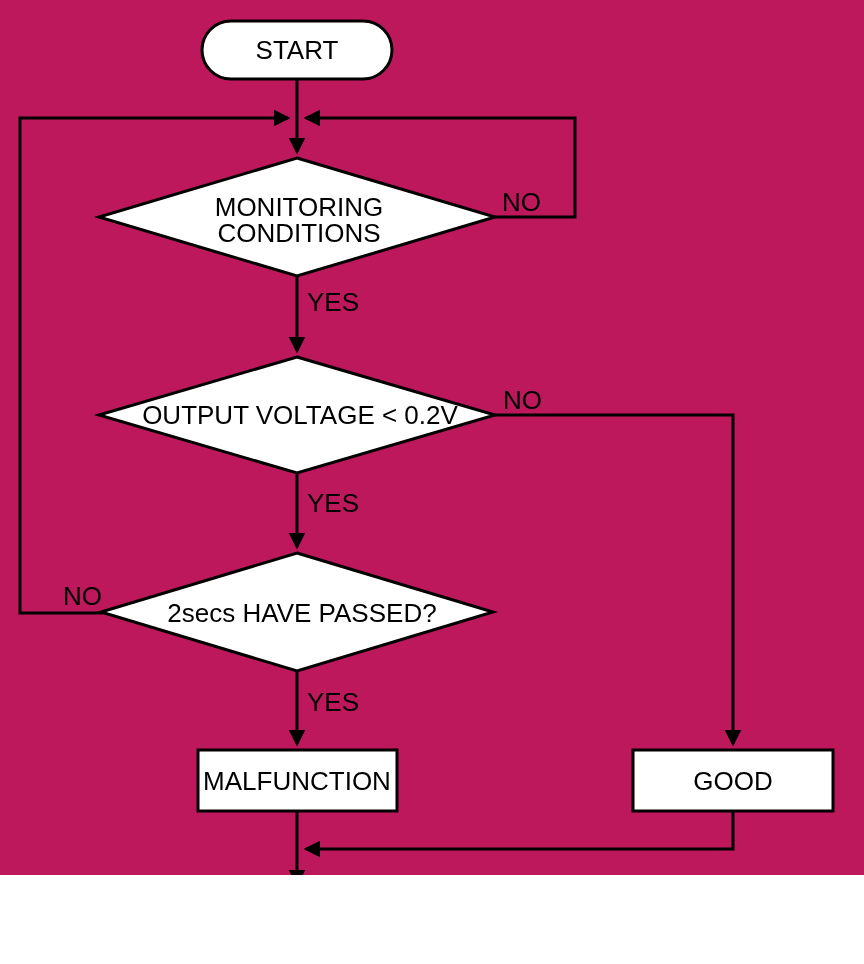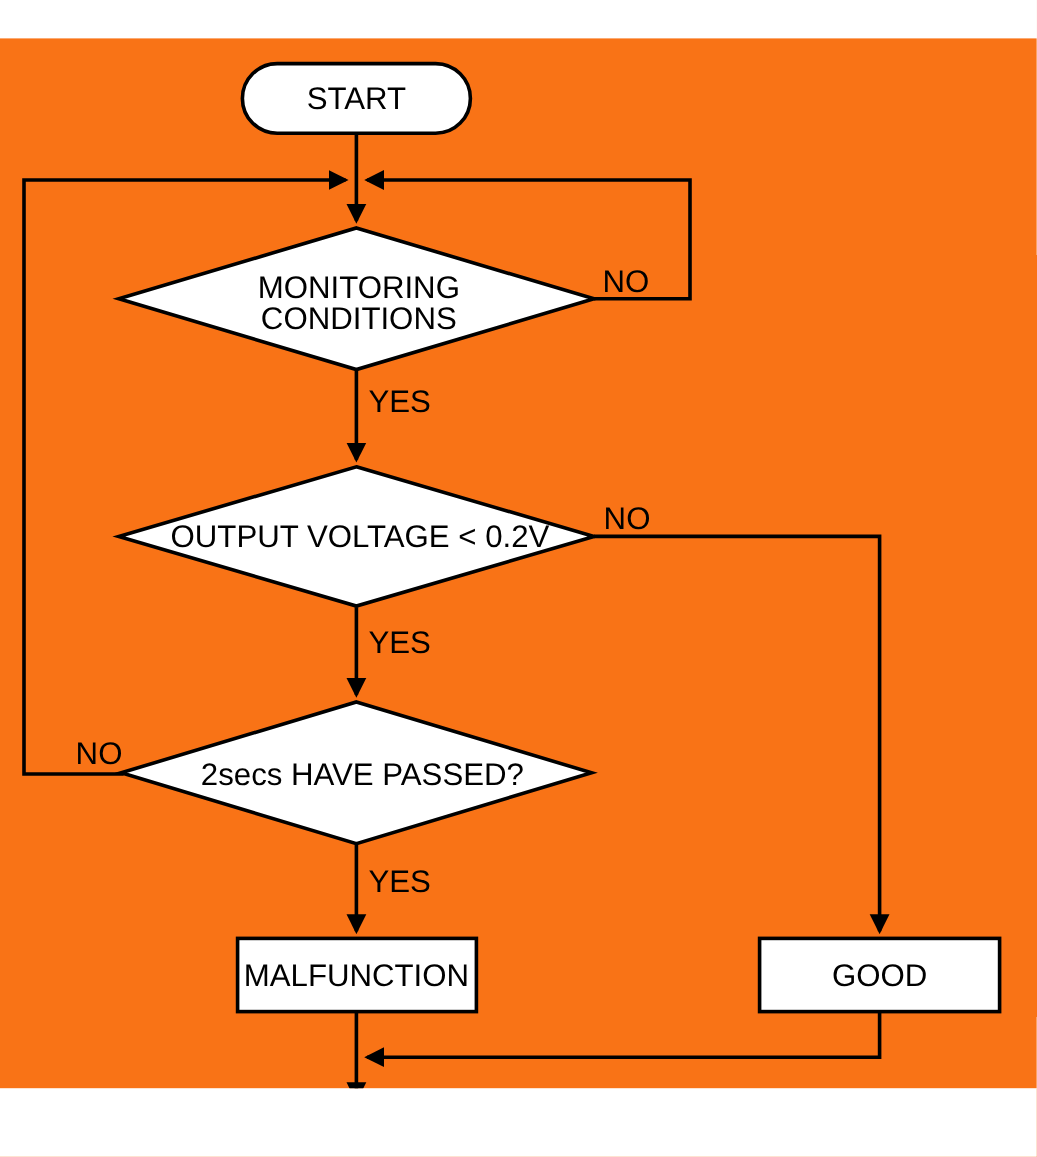--- a/index.html
+++ b/index.html
@@ -4,23 +4,22 @@
 <style>
   html, body {
     margin: 0;
     padding: 0;
     background: #ffffff;
   }
   .stage {
     position: relative;
     width: 864px;
     height: 875px;
-    background: #f97316;
+    background: #be185d;
     overflow: hidden;
-    margin-top: 32px;
   }
   svg { display: block; }
   text {
     font-family: "Liberation Sans", "DejaVu Sans", sans-serif;
     font-size: 26px;
     fill: #000000;
   }
   .shape {
     fill: #ffffff;
     stroke: #000000;

